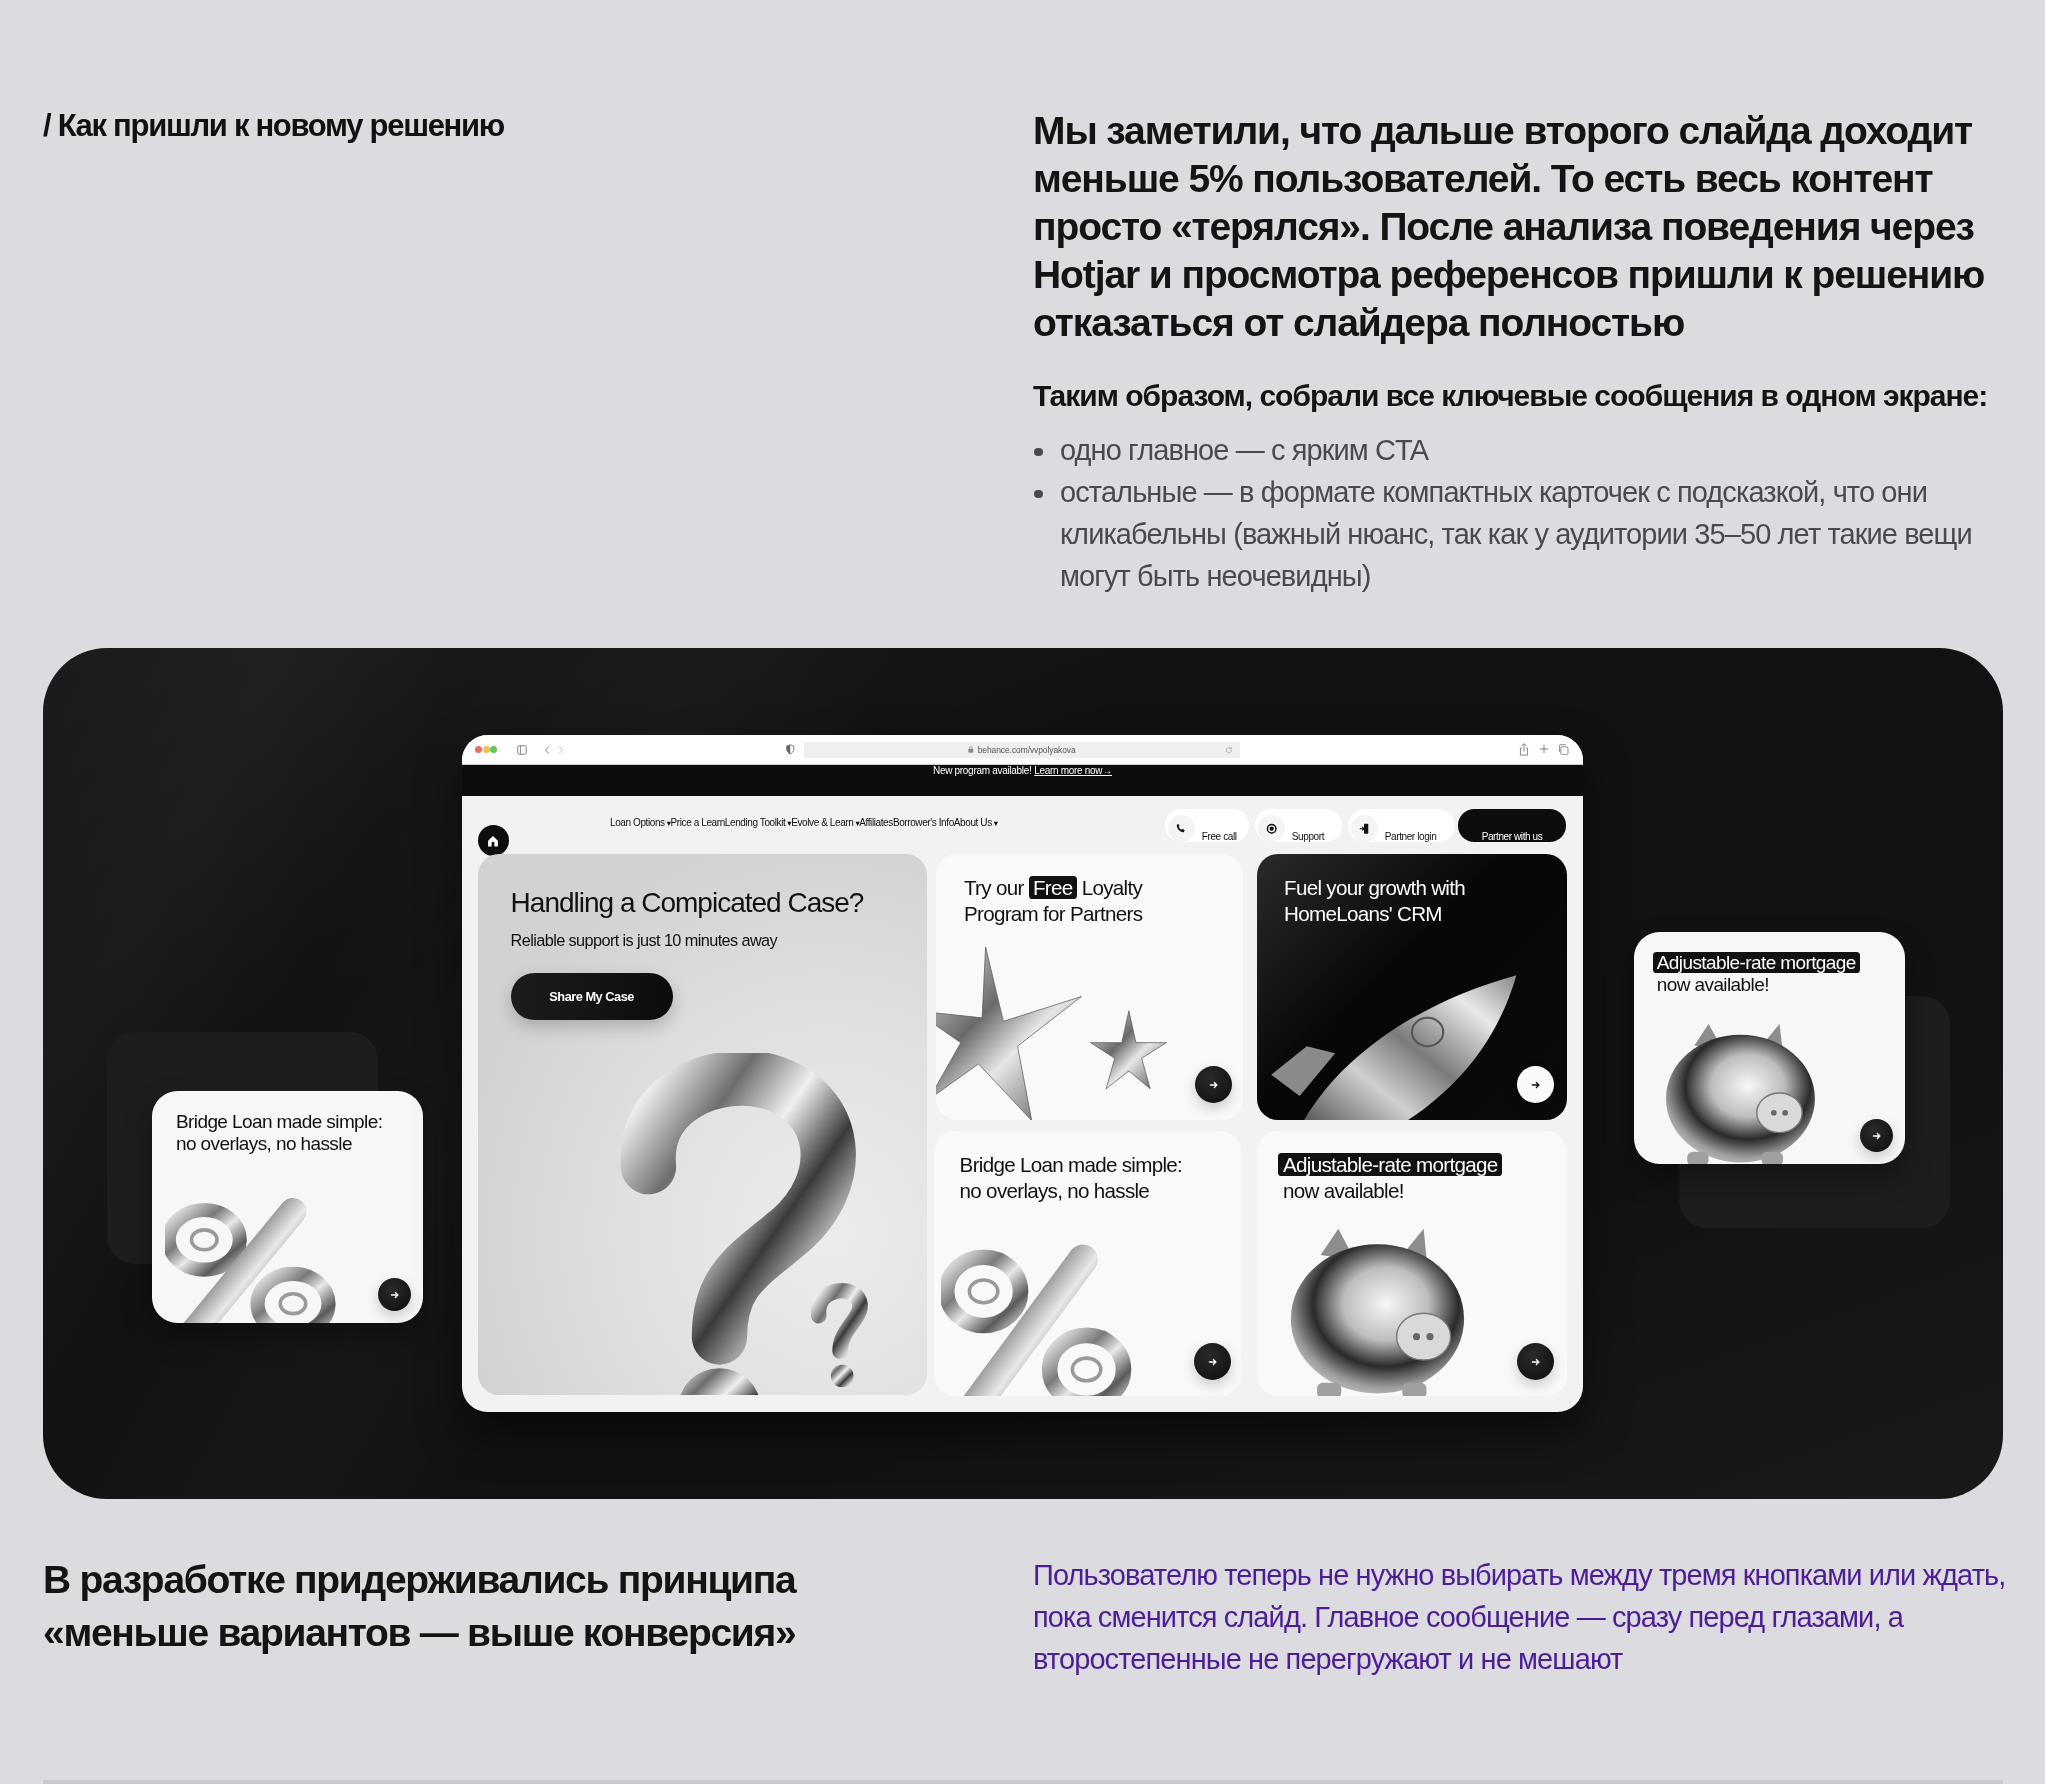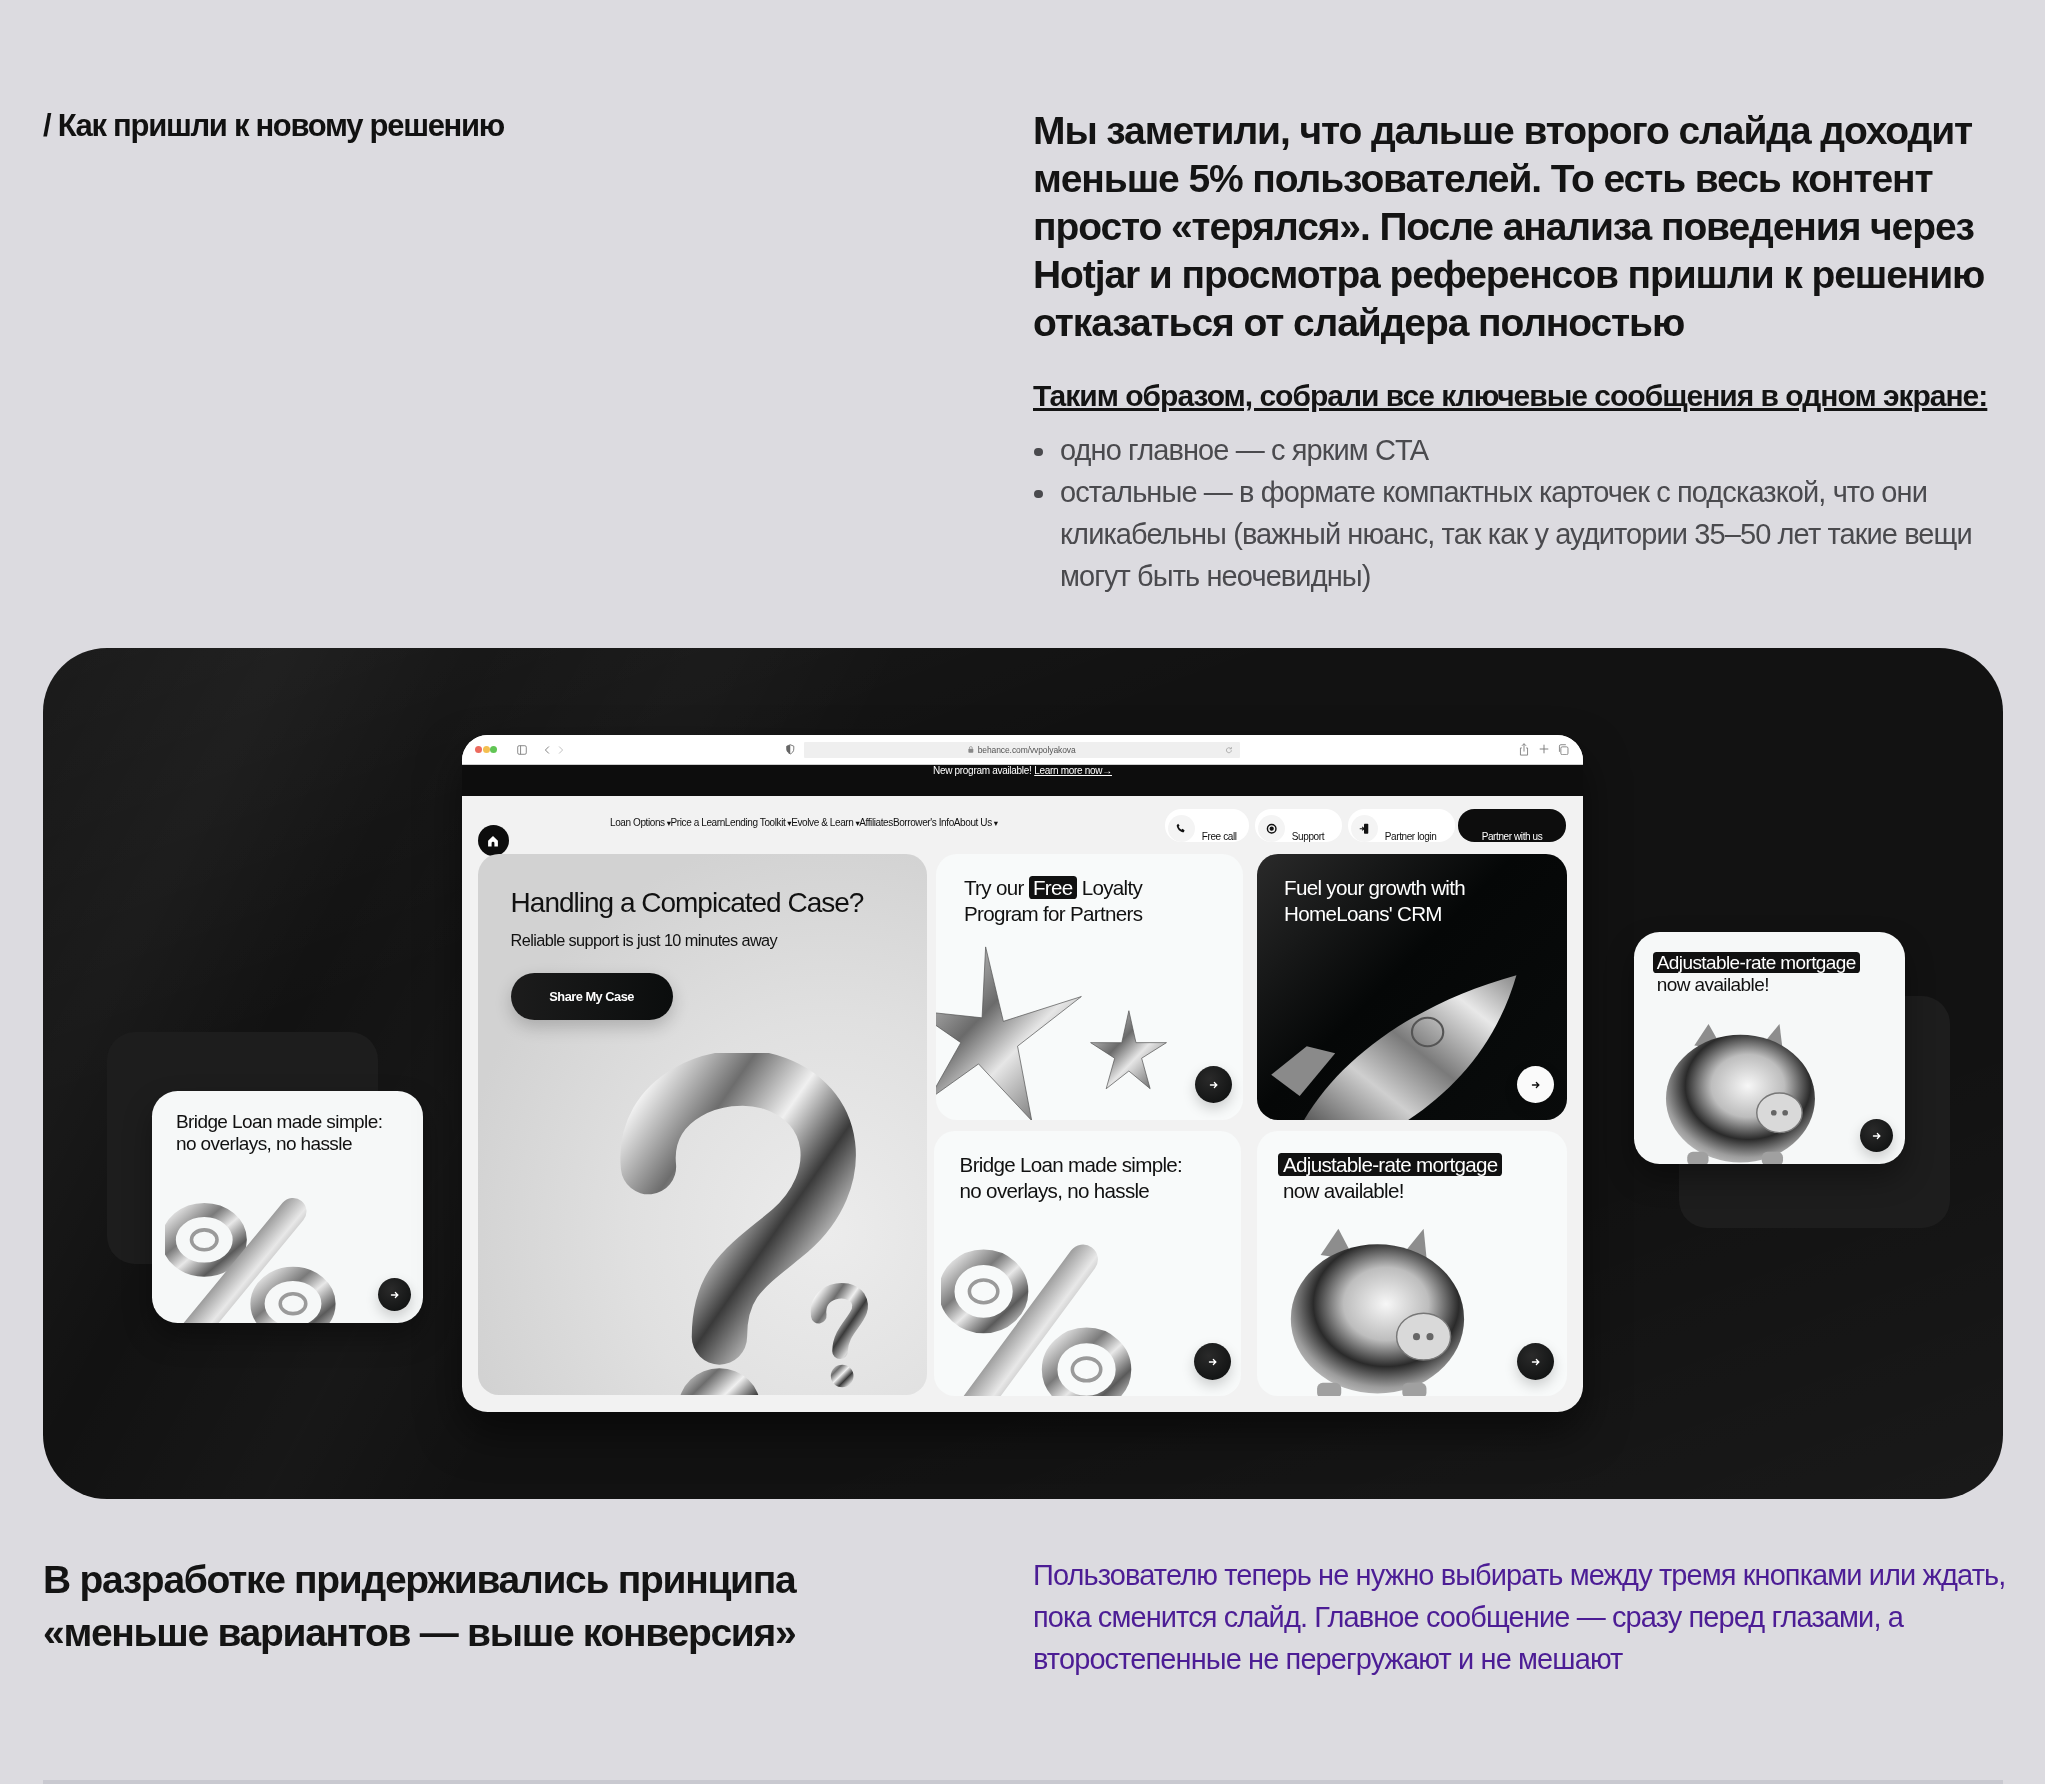--- a/index.html
+++ b/index.html
@@ -20,21 +20,20 @@
   }
   .lead {
     left: 1033px; top: 107px; width: 980px;
     font-size: 39px; font-weight: 700; line-height: 48px; letter-spacing: -1.1px;
     color: #141414;
   }
   .subhead {
     left: 1033px; top: 379px; width: 994px;
     font-size: 30px; font-weight: 700; letter-spacing: -1px;
     color: #141414;
-    text-decoration: underline;
   }
   .bullets {
     left: 1033px; top: 429px; width: 945px;
     list-style: none;
     font-size: 29px; line-height: 42px; letter-spacing: -0.9px;
     color: #4a4a4e;
   }
   .bullets li { position: relative; padding-left: 27px; }
   .bullets li::before {
     content: ""; position: absolute; left: 1.4px; top: 18.5px;

